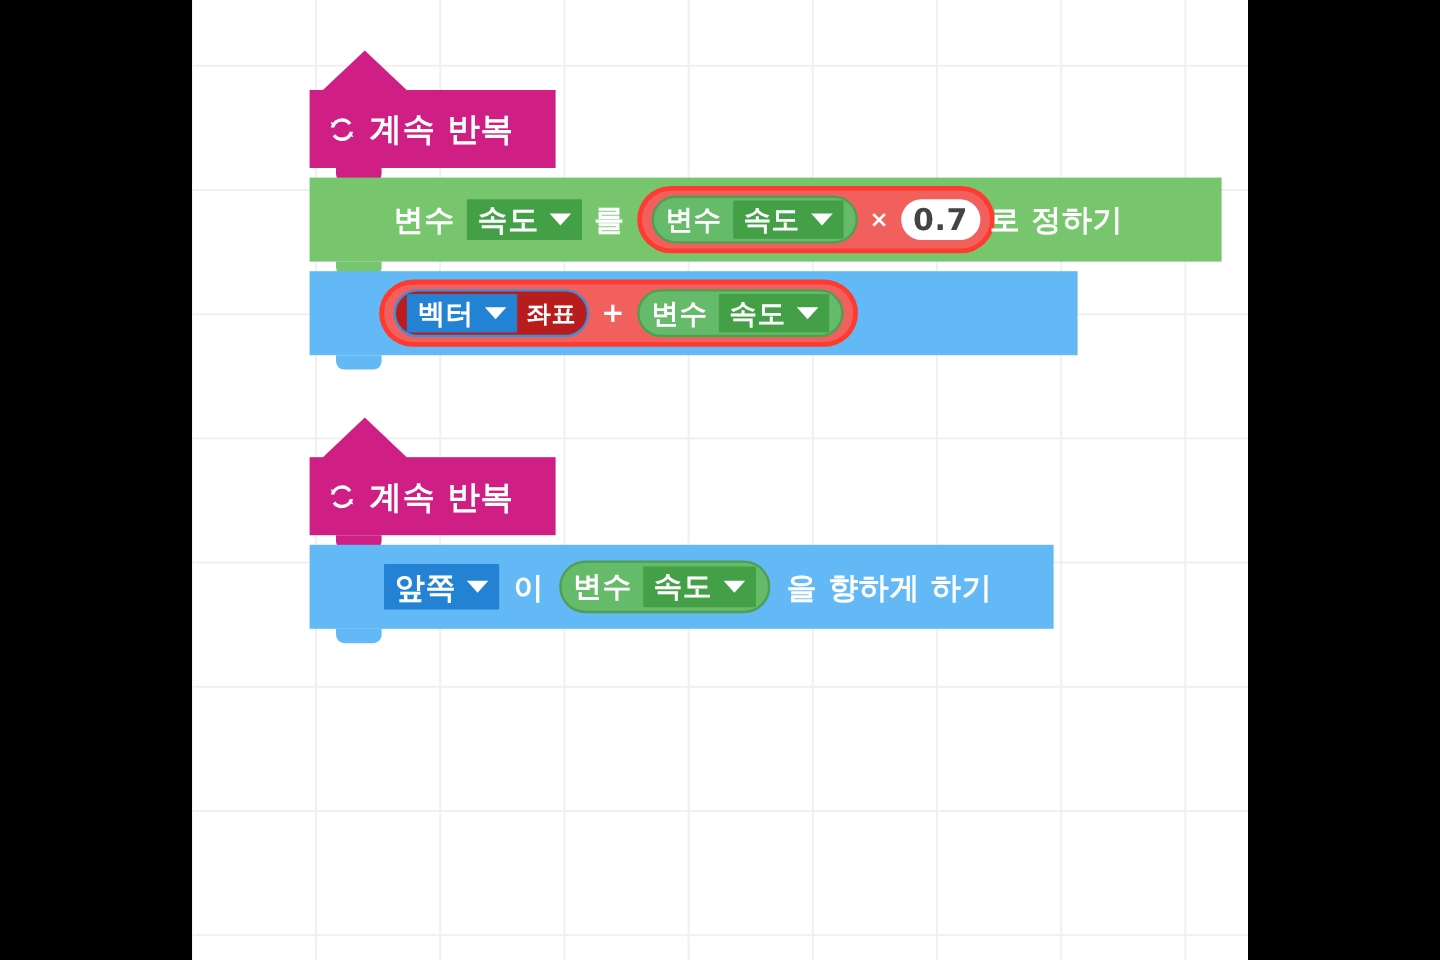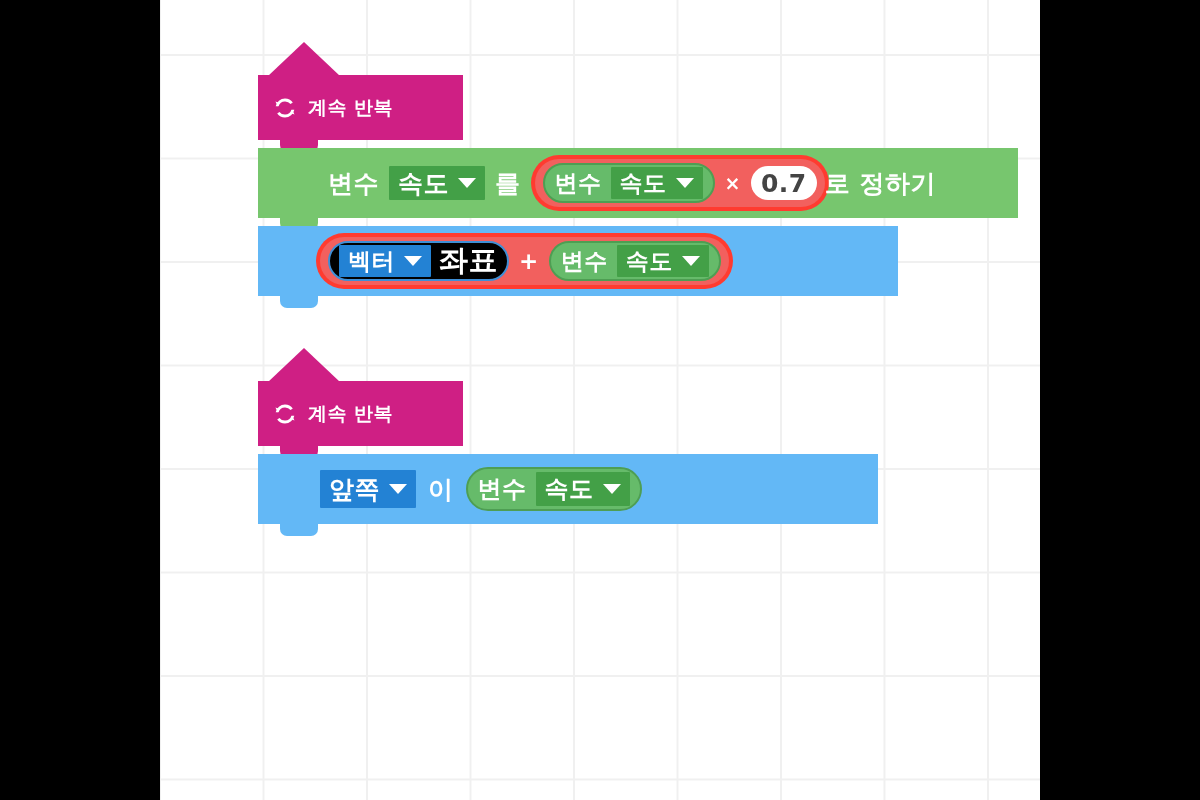--- a/index.html
+++ b/index.html
@@ -29,39 +29,39 @@
   }
   
 
   
   .loop-body{background:#cf1f84;}
   .loop-peak{
     position:absolute;width:0;height:0;
     border-left:36px solid transparent;border-right:36px solid transparent;
     border-bottom:34px solid #cf1f84;
   }
-  .loop-label{font-size:19px;}
+  .loop-label{font-size:27px;}
   .loop-icon{
     width:26px;height:26px;margin-right:10px;flex:0 0 auto;display:inline-block;
   }
 
   
   .var-body{background:#77c66e;}
   
   .mot-body{background:#63b8f6;}
 
   .slot-notch{position:absolute;width:38px;height:12px;border-radius:0 0 7px 7px;}
 
   
   .pill{
     display:inline-flex;align-items:center;border-radius:999px;
     padding:0 10px;height:44px;box-sizing:border-box;
   }
   .pill.green{background:#66bb6a;border:2px solid #4e9e53;}
-  .pill.blue{background:#000000;border:2px solid #3f8fd6;}
+  .pill.blue{background:#b91c1c;border:2px solid #3f8fd6;}
   .pill.red{background:#f2605e;}
   .pill.hl{box-shadow:0 0 0 4px #ff3b30;}
 
   .dd{
     display:inline-flex;align-items:center;border-radius:1px;
     padding:0 9px;height:34px;box-sizing:border-box;color:#fff;font-weight:bold;
   }
   .dd.dgreen{background:#43a047;}
   .dd.dblue{background:#2382d4;}
   .caret{
@@ -131,21 +131,21 @@
       <div class="mot-body" style="position:absolute;left:0;top:0;width:640px;height:70px;"></div>
       <div class="mot-body slot-notch" style="left:22px;top:70px;"></div>
       <div class="bar" style="left:62px;top:0;height:70px;font-size:25px;">
 
         <span class="pill red hl" style="height:48px;padding:0 8px;">
           <span class="pill blue" style="height:40px;padding:0 9px;">
             <span class="dd dblue" style="height:32px;font-size:23px;">
               <span>벡터</span>
               <span class="caret"></span>
             </span>
-            <span class="txt" style="margin-left:8px;font-size:29px;">좌표</span>
+            <span class="txt" style="margin-left:8px;font-size:20px;">좌표</span>
           </span>
           <span class="txt" style="margin:0 10px;font-size:23px;">+</span>
           <span class="pill green" style="height:40px;">
             <span class="txt" style="font-size:23px;">변수</span>
             <span class="dd dgreen" style="margin-left:9px;height:32px;font-size:23px;">
               <span>속도</span>
               <span class="caret"></span>
             </span>
           </span>
         </span>
@@ -178,17 +178,18 @@
           <span class="caret"></span>
         </span>
         <span class="txt" style="margin:0 12px;">이</span>
         <span class="pill green" style="height:44px;">
           <span class="txt" style="font-size:24px;">변수</span>
           <span class="dd dgreen" style="margin-left:9px;height:34px;font-size:24px;">
             <span>속도</span>
             <span class="caret"></span>
           </span>
         </span>
+        <span class="txt" style="margin-left:14px;">을 향하게 하기</span>
       </div>
     </div>
 
   </div>
 </div>
 
 </body></html>

